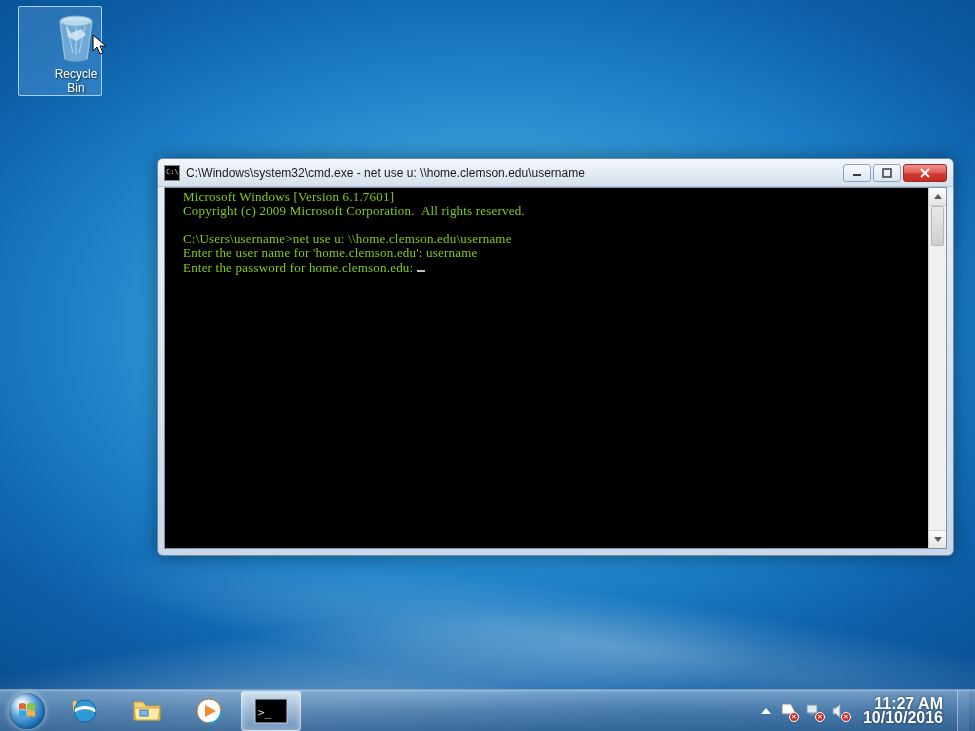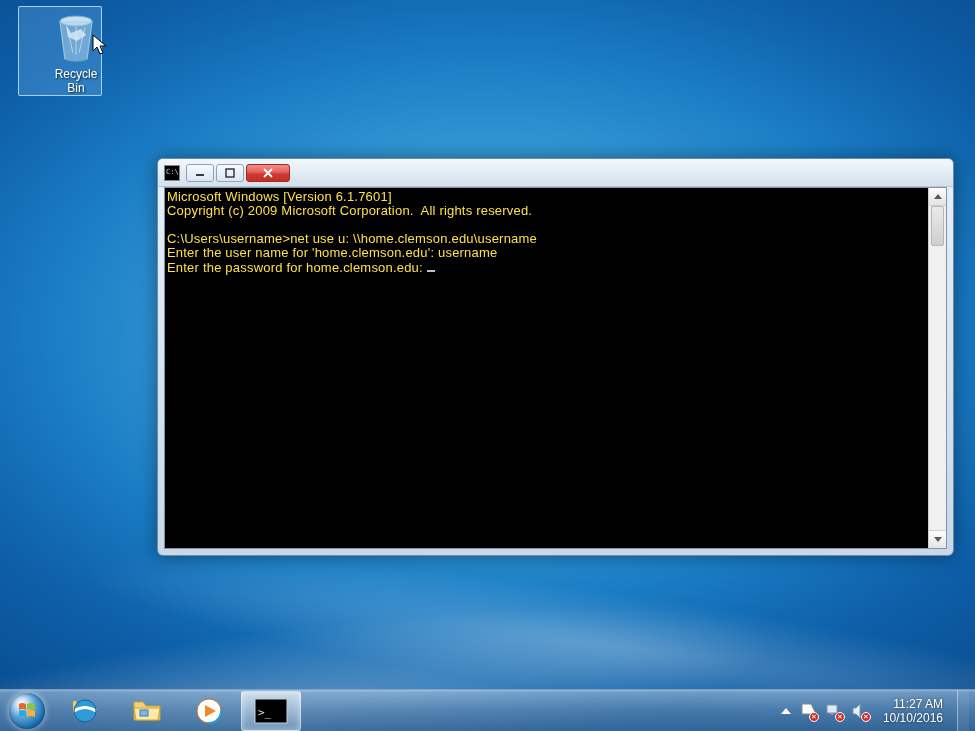--- a/index.html
+++ b/index.html
@@ -112,26 +112,26 @@
 
   .cmd-client {
     position: absolute;
     top: 28px; left: 6px; right: 6px; bottom: 6px;
     background: #000;
     border: 1px solid #7f93aa;
     display: flex;
   }
   .cmd-text {
     flex: 1 1 auto;
-    color: #fde047;
-    font-family: Liberation Sans, sans-serif;
+    color: #84cc16;
+    font-family: Liberation Serif, serif;
     font-size: 13px;
     line-height: 14px;
     white-space: pre;
-    padding: 2px 2px;
+    padding: 2px 18px;
     overflow: hidden;
     letter-spacing: 0.2px;
   }
   .cmd-cursor {
     display: inline-block;
     width: 8px;
     border-bottom: 2px solid #c0c0c0;
     height: 12px;
     vertical-align: baseline;
   }
@@ -210,21 +210,21 @@
     text-shadow: 0 0 3px rgba(0,0,0,0.6);
   }
   .tray .show-hidden {
     width: 0; height: 0;
     border-left: 5px solid transparent;
     border-right: 5px solid transparent;
     border-bottom: 6px solid #fff;
     cursor: pointer;
   }
   .tray .tray-icon { width: 18px; height: 18px; position: relative; cursor: pointer; }
-  .tray .clock { text-align: right; line-height: 14px; font-size: 12px; padding: 0 6px; cursor: pointer; }
+  .tray .clock { text-align: right; line-height: 14px; font-size: 16px; padding: 0 6px; cursor: pointer; font-weight: bold; }
   .tray .show-desktop {
     width: 12px; height: 42px;
     border-left: 1px solid rgba(255,255,255,0.4);
     background: rgba(255,255,255,0.08);
     cursor: pointer;
   }
   .red-x {
     position: absolute;
     right: -2px; bottom: -2px;
     width: 10px; height: 10px;
@@ -253,20 +253,21 @@
     <div>Recycle Bin</div>
   </div>
 
   <svg class="cursor-arrow" width="18" height="24" viewBox="0 0 18 24">
     <path d="M1 1 L1 17 L5 13 L8 20 L11 19 L8 12 L14 12 Z" fill="#fff" stroke="#000" stroke-width="1"></path>
   </svg>
 
   <div class="cmd-window">
     <div class="titlebar">
       <div class="sysicon"></div>
+      <div class="title-text">C:\Windows\system32\cmd.exe - net  use u: \\home.clemson.edu\username</div>
       <div class="win-controls">
         <div class="win-btn">
           <svg width="10" height="8">
               <rect x="1" y="5" width="8" height="2" fill="#3a3a3a"></rect>
             </svg>
         </div>
         <div class="win-btn">
           <svg width="10" height="10">
               <rect x="1" y="1" width="8" height="8" fill="none" stroke="#3a3a3a" stroke-width="1.5"></rect>
             </svg>

